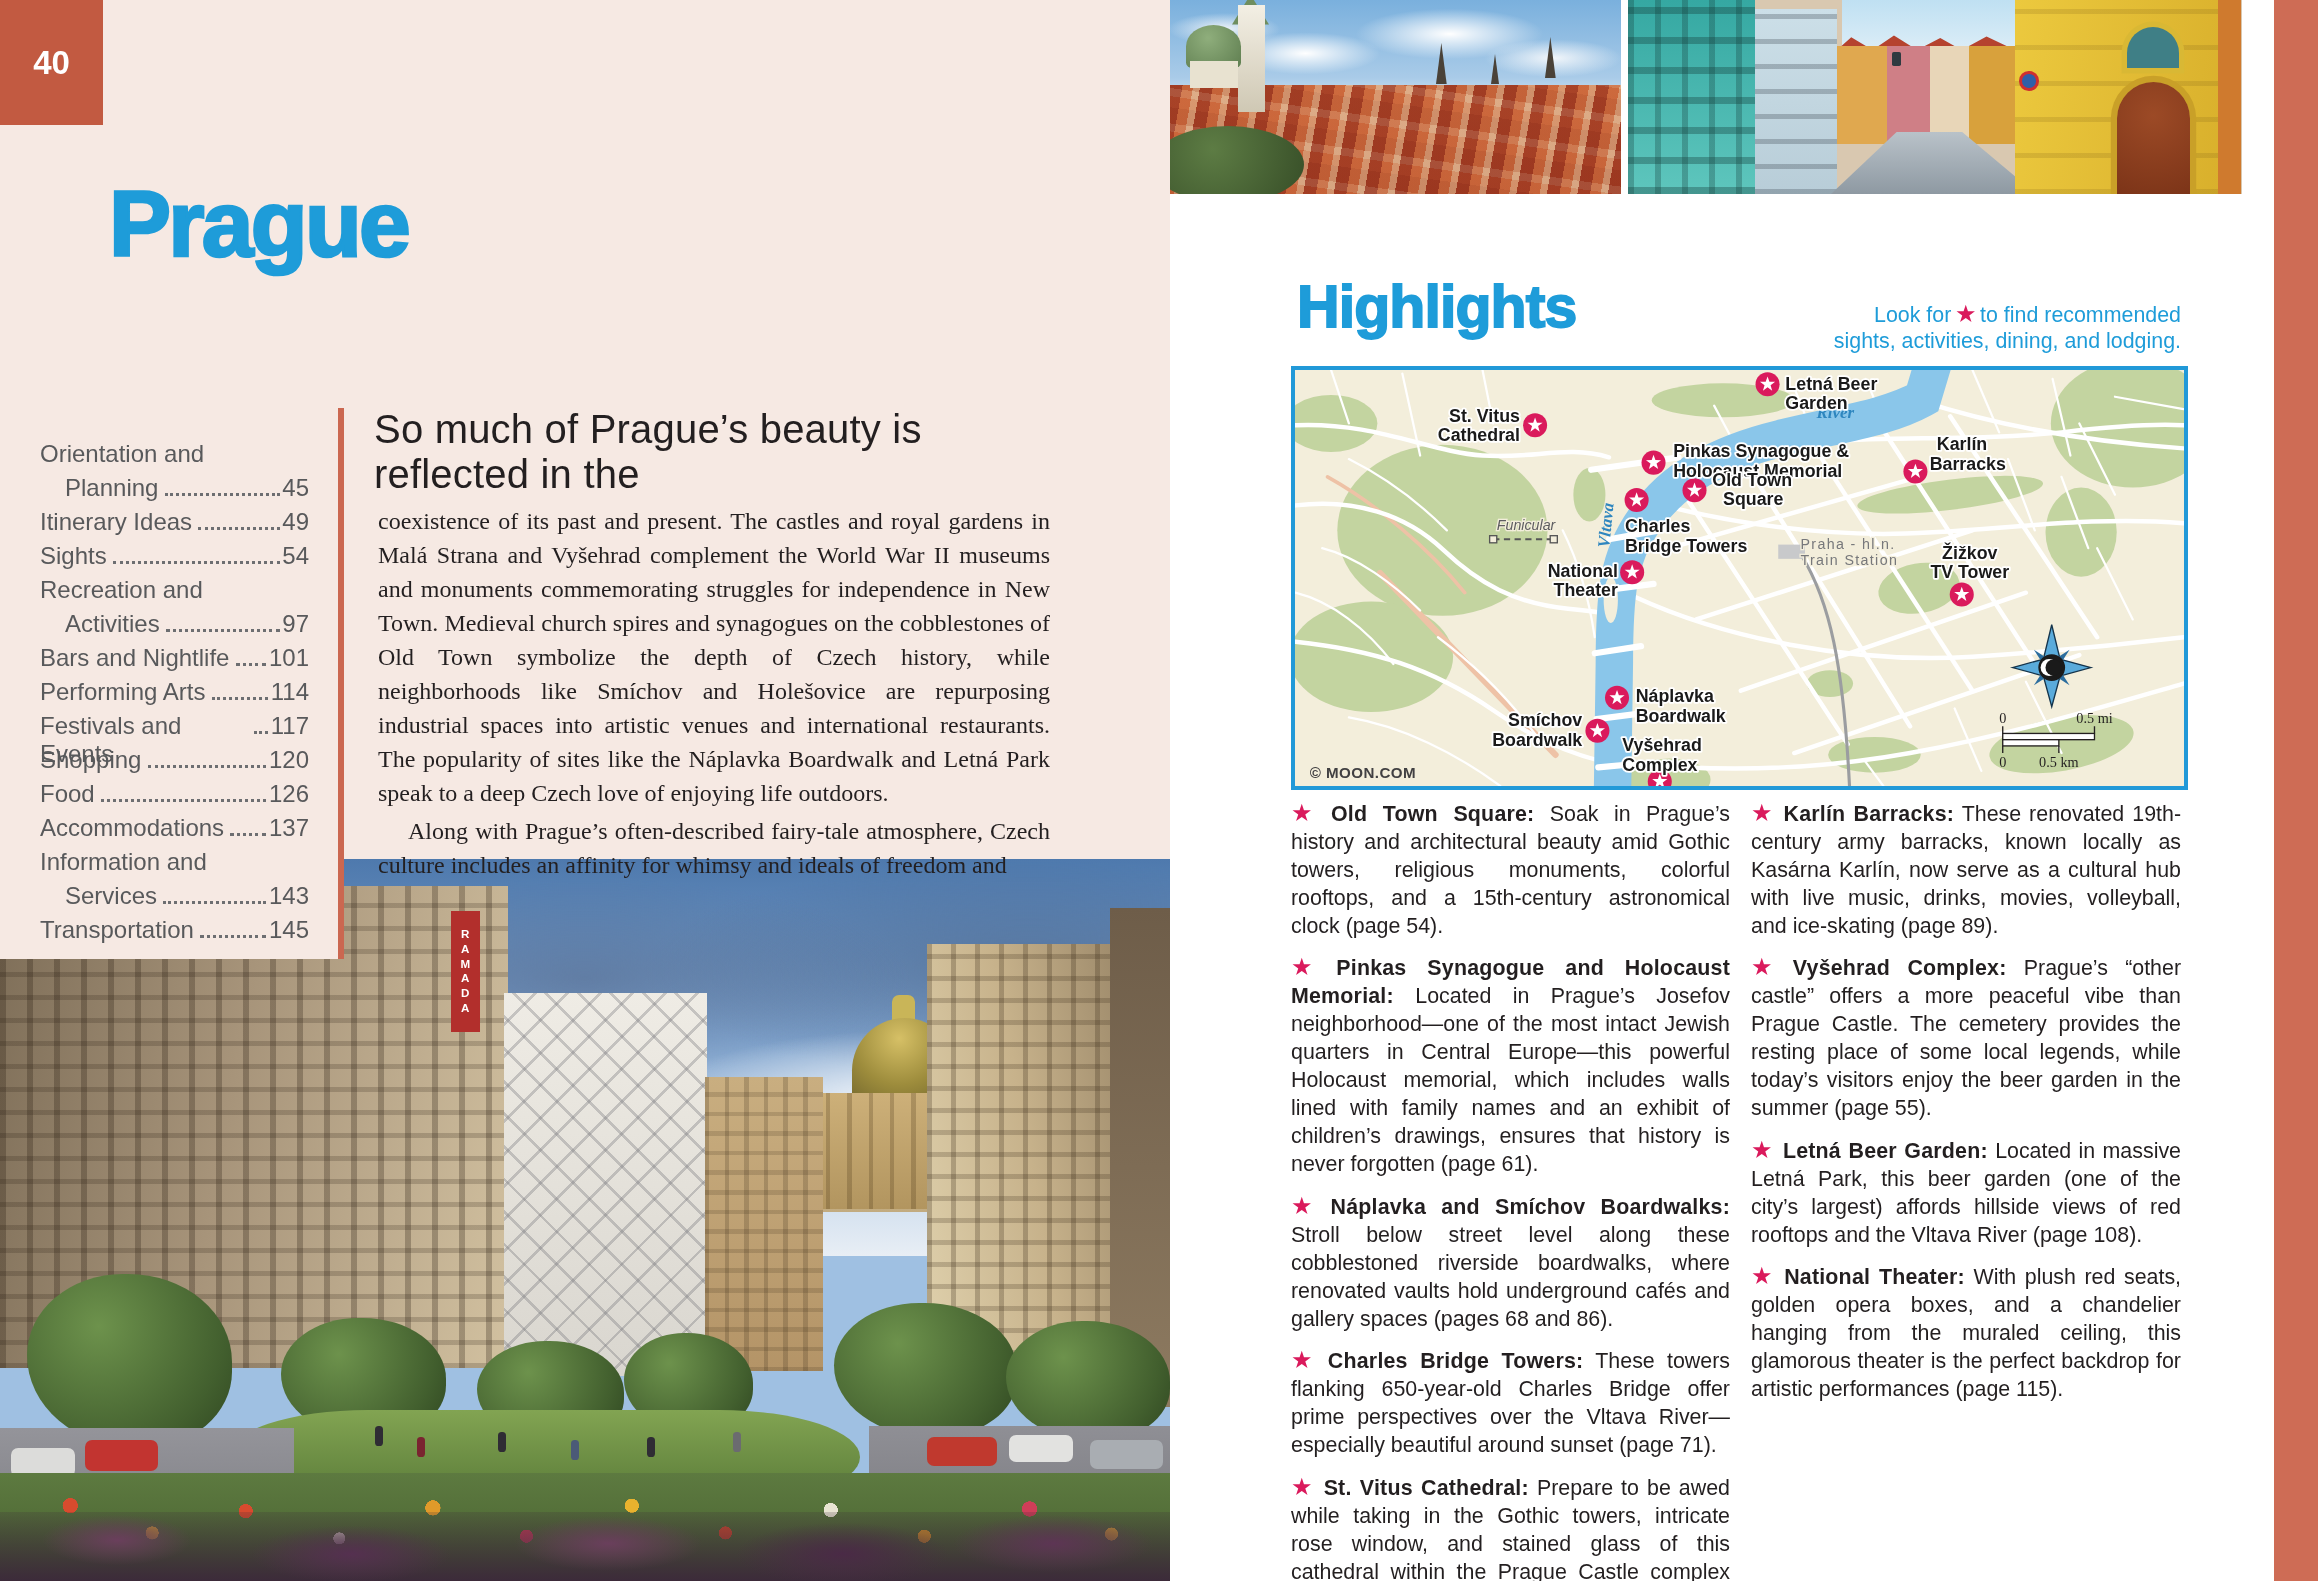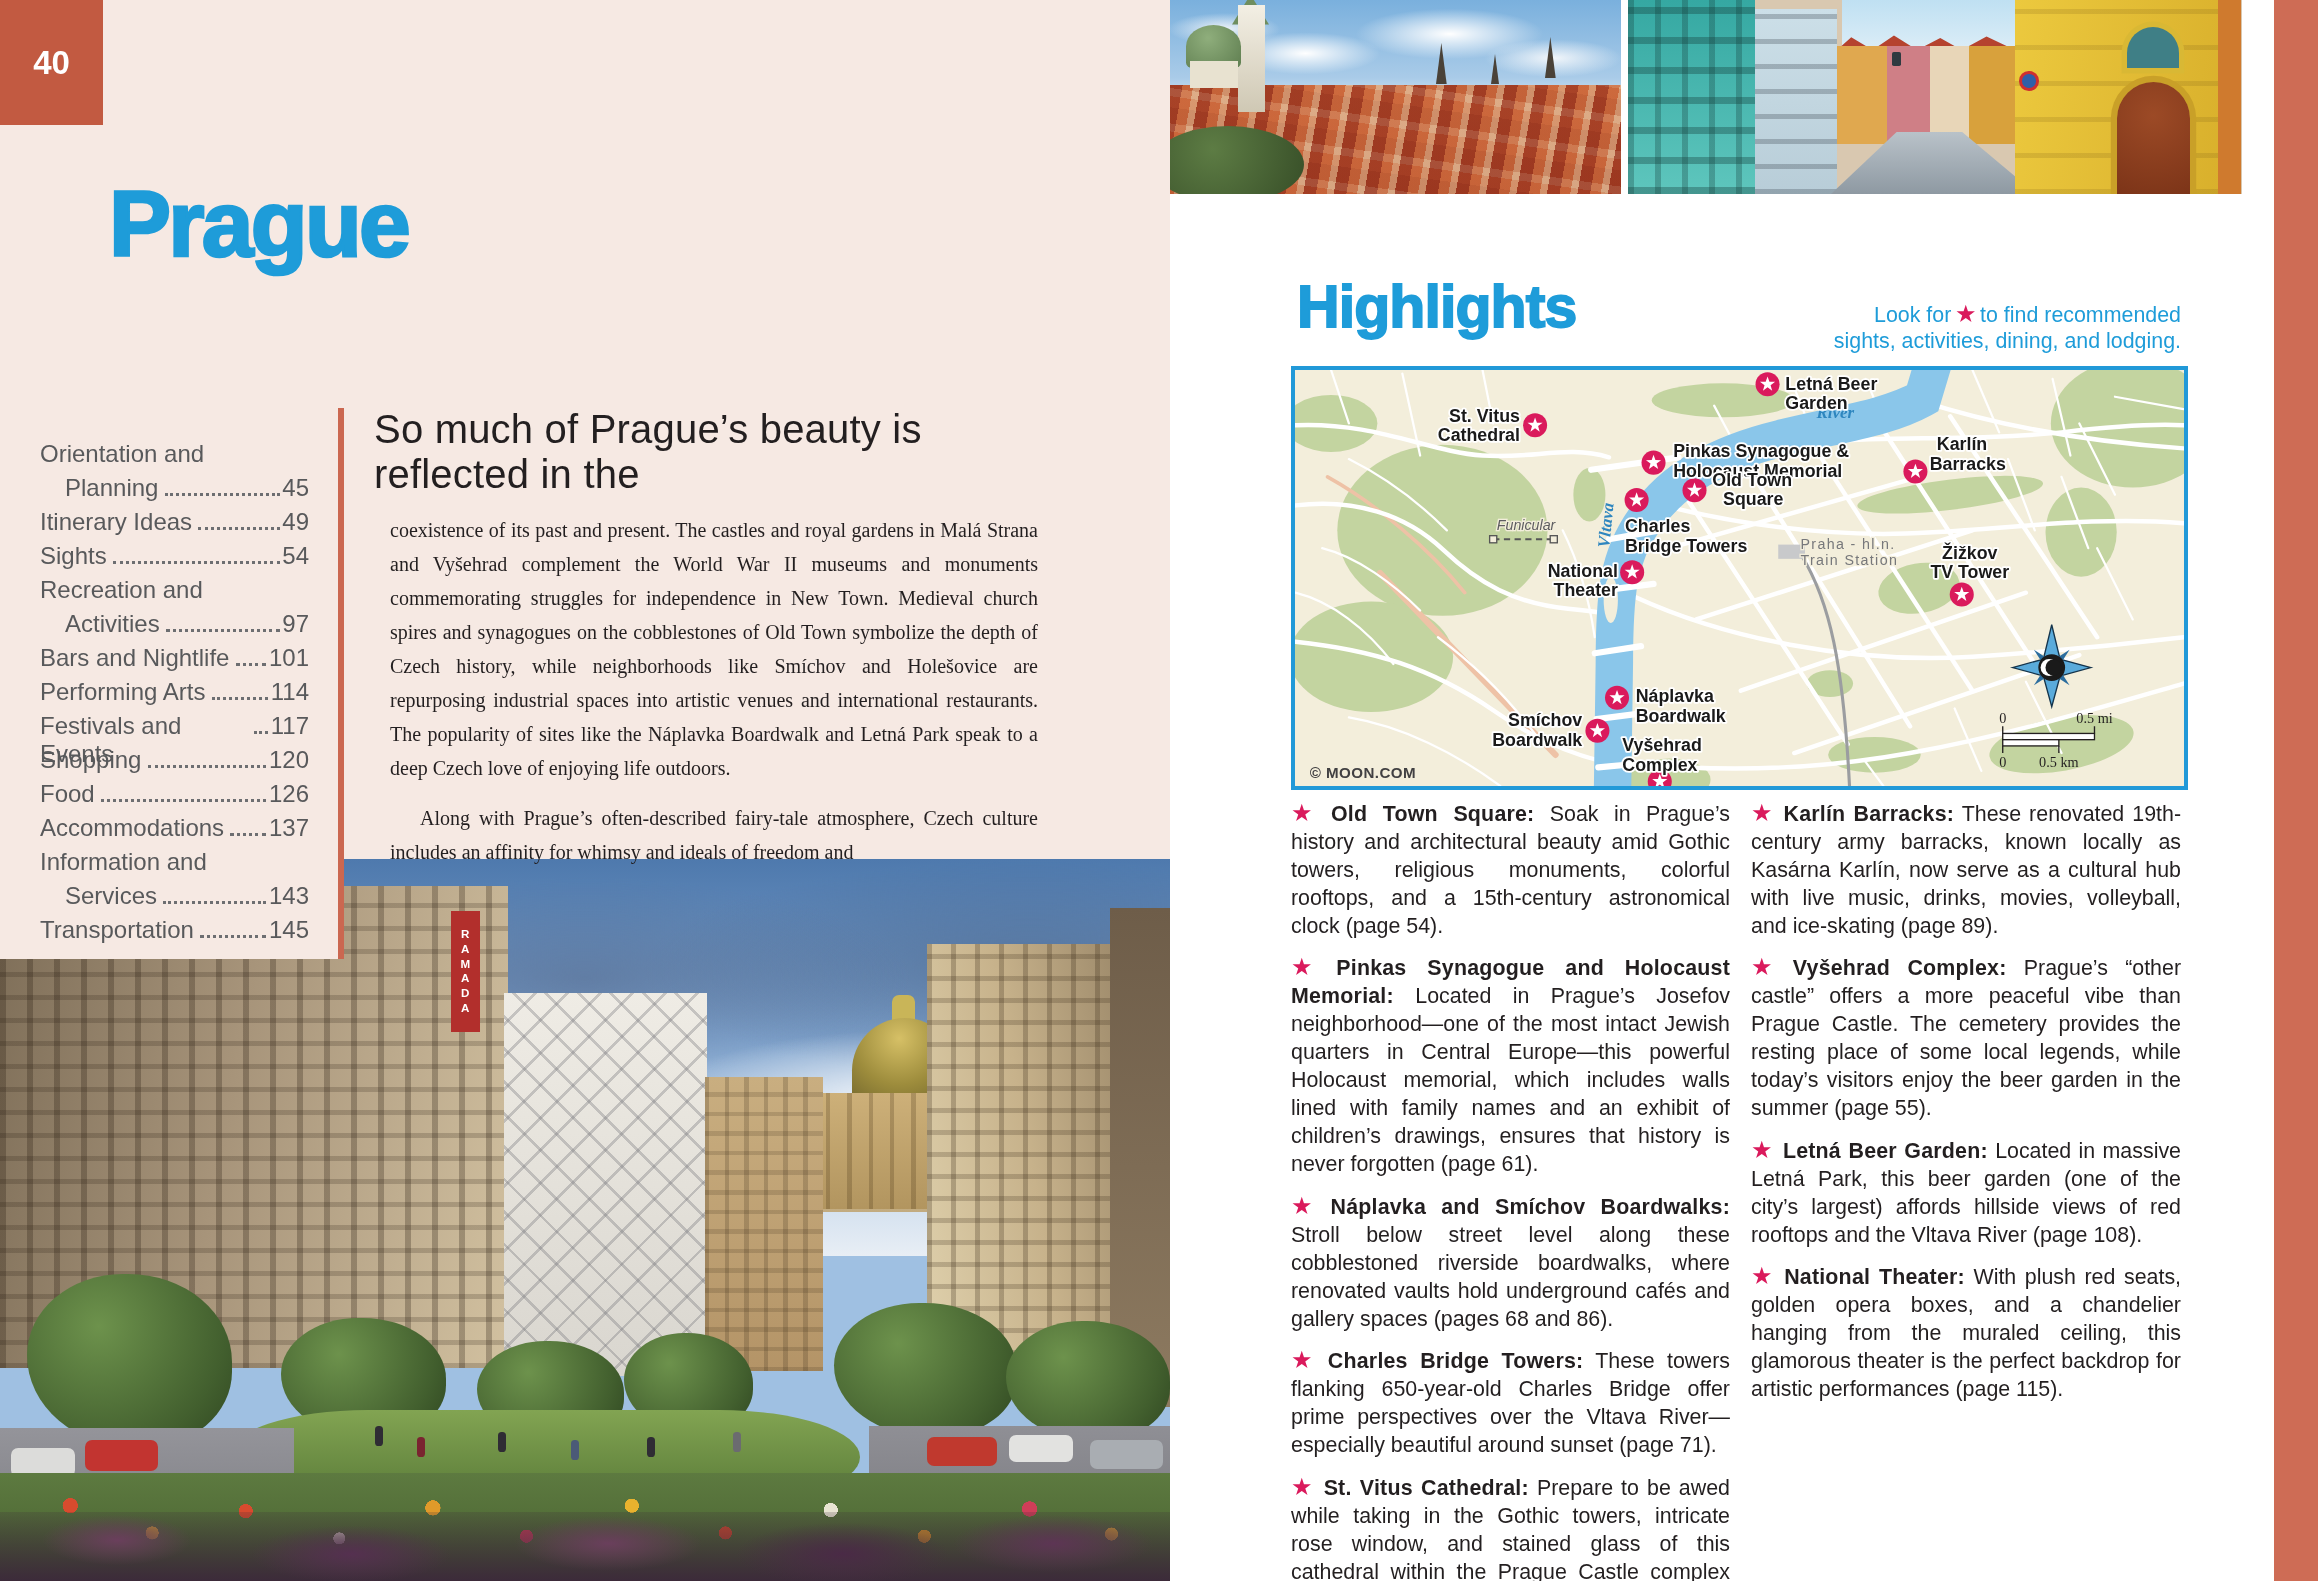--- a/index.html
+++ b/index.html
@@ -15,21 +15,21 @@
   .big-title{position:absolute;left:109px;top:178px;margin:0;font-size:93px;line-height:1;
              font-weight:bold;letter-spacing:-2.7px;color:#1e9cd9;-webkit-text-stroke:2.7px #1e9cd9;}
   .toc{position:absolute;left:40px;top:440px;width:269px;z-index:6;color:#58595b;font-size:24px;}
   .trow{display:flex;align-items:baseline;height:34px;}
   .trow.ind .tl{padding-left:25px;}
   .dots{flex:1;border-bottom:3.6px dotted #6d6e71;margin:0 2.7px 6.2px 6.2px;min-width:14.3px;}
   .tn{white-space:nowrap;}
   .divider{position:absolute;left:338px;top:408px;width:6.2px;height:551px;background:#cb6750;z-index:8;}
   .intro{position:absolute;left:374px;top:407px;width:680px;color:#231f20;}
   .intro-head{font-size:40px;margin:0 0 7.1px 0;font-weight:normal;letter-spacing:0.2px;}
-  .intro p{font-family:"Liberation Serif",serif;font-size:20px;line-height:34px;margin:16px;
+  .intro p{font-family:"Liberation Serif",serif;font-size:24px;line-height:34px;margin:4px;
            text-align:justify;}
   .intro .p2{text-indent:30px;}
 
   
   .photo-main{position:absolute;left:0;top:859px;width:1170px;height:722px;overflow:hidden;background:#9fc0e2;}
   .pm-sky{position:absolute;inset:0 0 45% 0;
     background:
       radial-gradient(ellipse 375px 107px at 78% 62%, rgba(255,255,255,.95), rgba(255,255,255,0) 70%),
       radial-gradient(ellipse 464px 143px at 50% 30%, rgba(86,106,140,.55), rgba(86,106,140,0) 70%),
       radial-gradient(ellipse 535px 152px at 88% 28%, rgba(70,92,126,.5), rgba(70,92,126,0) 72%),

